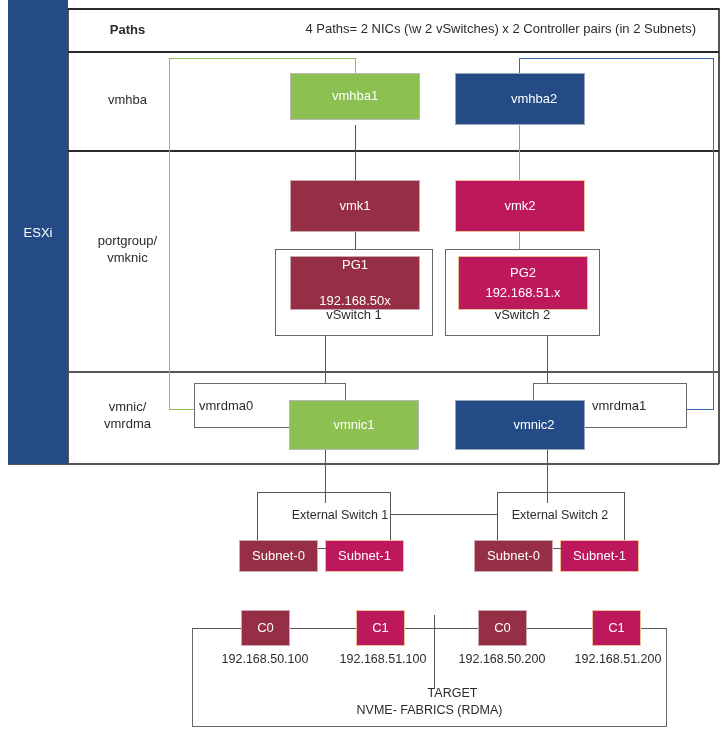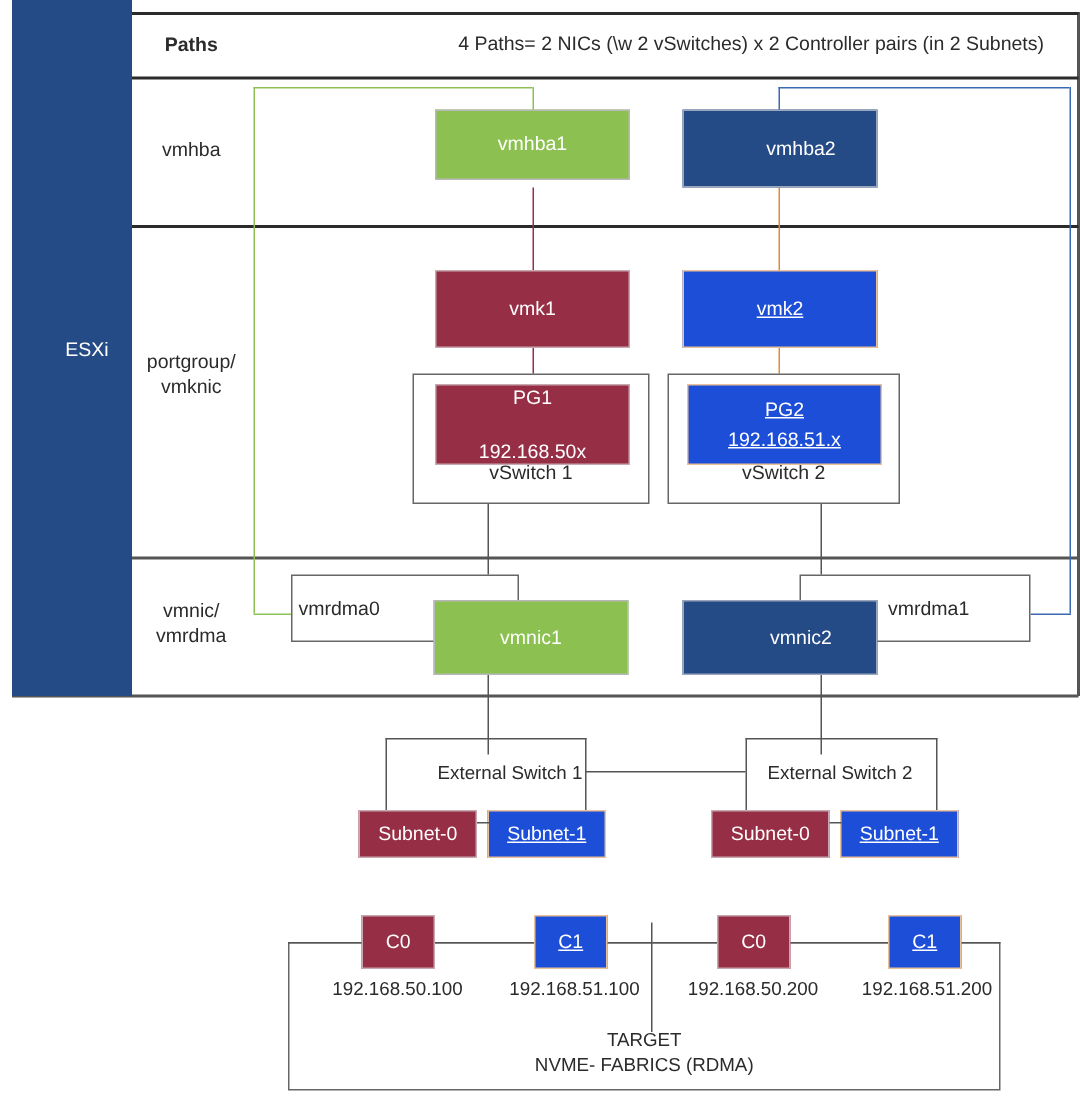--- a/index.html
+++ b/index.html
@@ -14,28 +14,28 @@
   #stage{position:relative;width:728px;height:736px;}
 
   
   .node{position:absolute;box-sizing:border-box;display:flex;
         align-items:center;justify-content:center;text-align:center;}
 
   .fill-box{color:#ffffff;font-size:13px;line-height:1.25;flex-direction:column;}
   .fill-box.green{background:#8cc152;border:1px solid #b8b8b8;}
   .fill-box.blue{background:#254b87;border:1px solid #9aa6bb;padding-left:28px;}
   .fill-box.maroon{background:#962f45;border:1px solid #c8a9b1;}
-  .fill-box.orange{background:#1d4ed8;border:1px solid #e9c097;text-decoration:underline;}
+  .fill-box.orange{background:#be185d;border:1px solid #e9c097;}
 
   .outline-box{background:#ffffff;border:1.4px solid #666666;color:#2b2b2b;font-size:13px;}
 
   .row-label{color:#2b2b2b;font-size:13px;line-height:1.3;flex-direction:column;}
 
   .esxi-bar{position:absolute;background:#254b87;color:#ffffff;
-            display:flex;align-items:center;justify-content:center;font-size:13px;padding-left:20px;}
+            display:flex;align-items:center;justify-content:center;font-size:13px;}
 
   
   .ln{position:absolute;}
   .hline{height:0;border-top-width:1.4px;border-top-style:solid;}
   .vline{width:0;border-left-width:1.4px;border-left-style:solid;}
   .g{border-color:#8cc152;}
   .b{border-color:#3b68b0;}
   .m{border-color:#962f45;}
   .o{border-color:#e58a34;}
   .k{border-color:#555555;}
@@ -192,16 +192,16 @@
   </div>
   <div class="node fill-box orange" style="left:592px;top:610px;width:49px;height:36px;">
     <span>C1</span>
   </div>
 
   <div class="caption" style="left:200px;top:652px;width:130px;">192.168.50.100</div>
   <div class="caption" style="left:318px;top:652px;width:130px;">192.168.51.100</div>
   <div class="caption" style="left:437px;top:652px;width:130px;">192.168.50.200</div>
   <div class="caption" style="left:553px;top:652px;width:130px;">192.168.51.200</div>
 
-  <div class="caption" style="left:192px;top:686px;width:475px;">TARGET</div>
+  <div class="caption" style="left:192px;top:686px;width:475px;padding-left:23px;">TARGET</div>
   <div class="caption" style="left:192px;top:703px;width:475px;">NVME- FABRICS (RDMA)</div>
 
 </div>
 
 </body></html>

